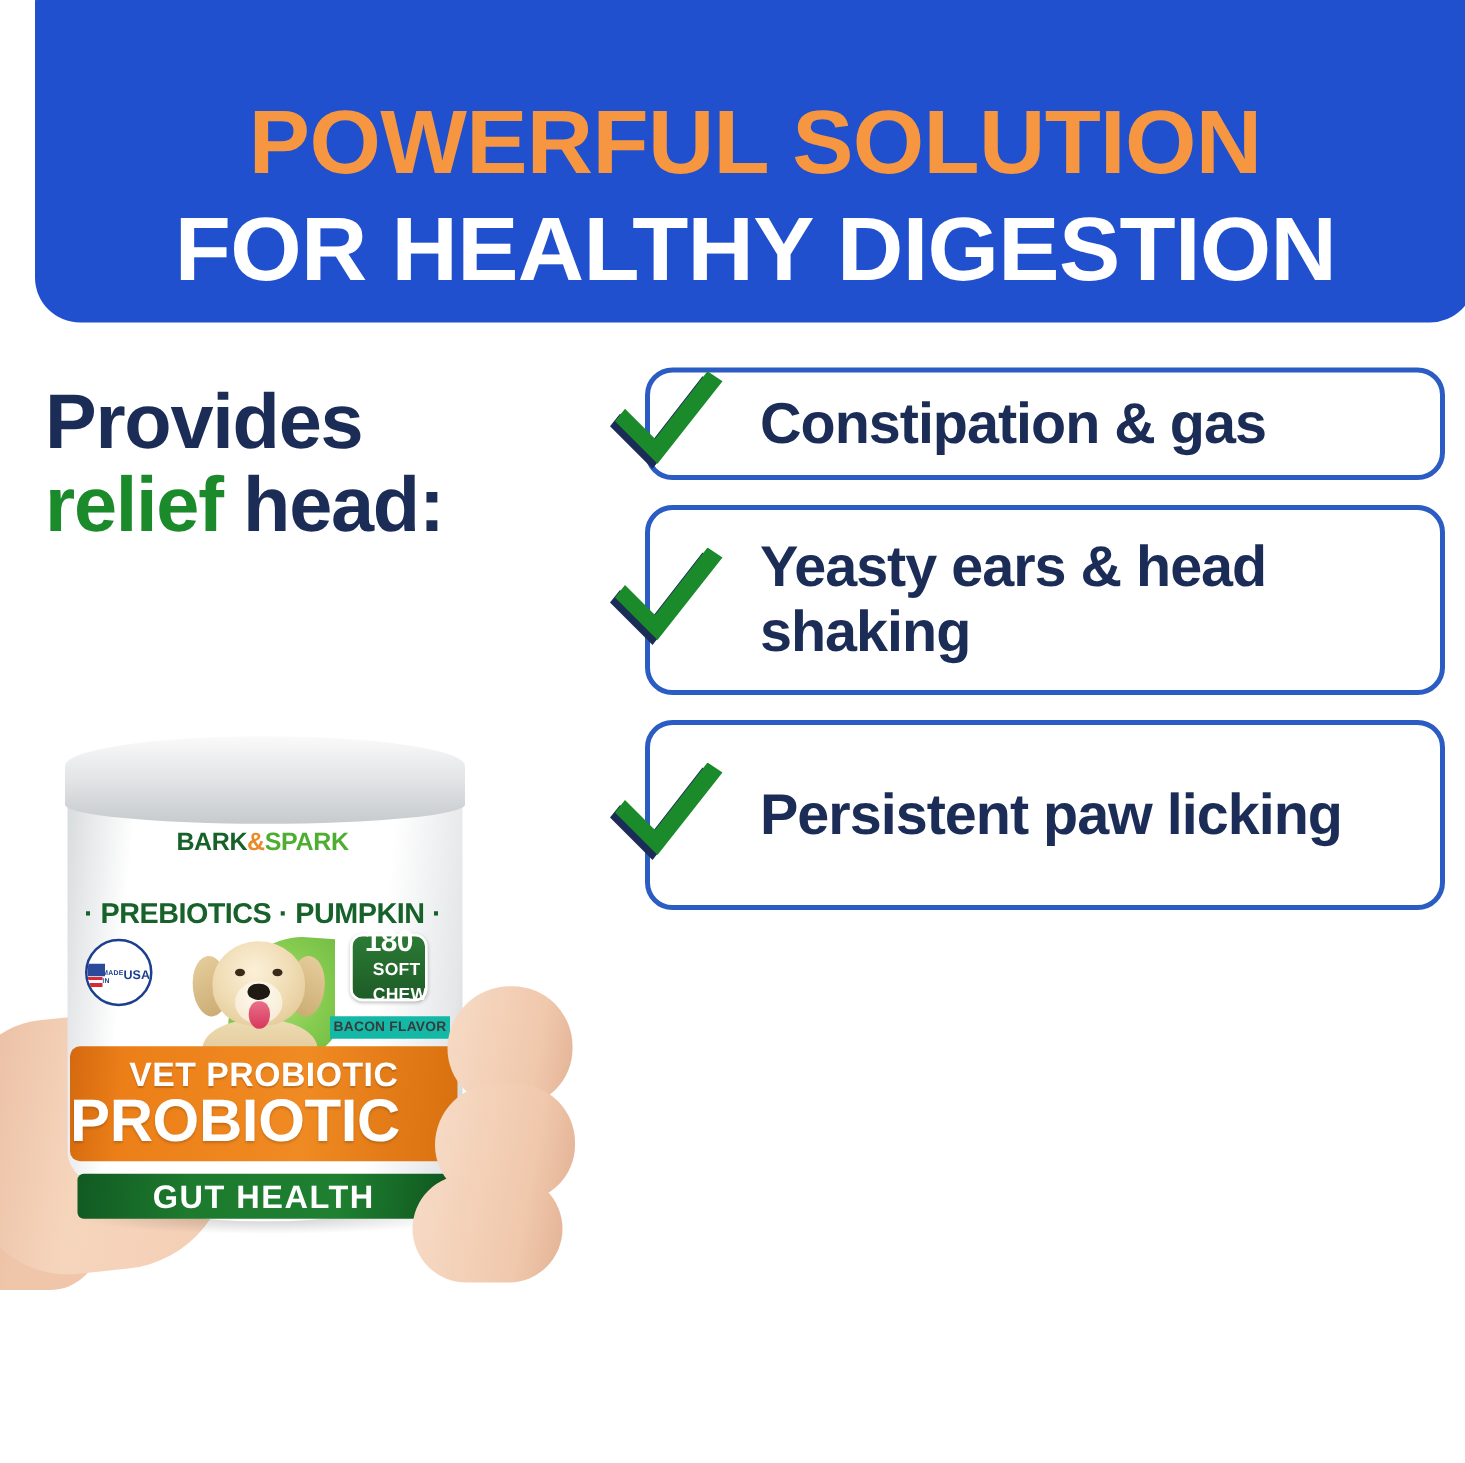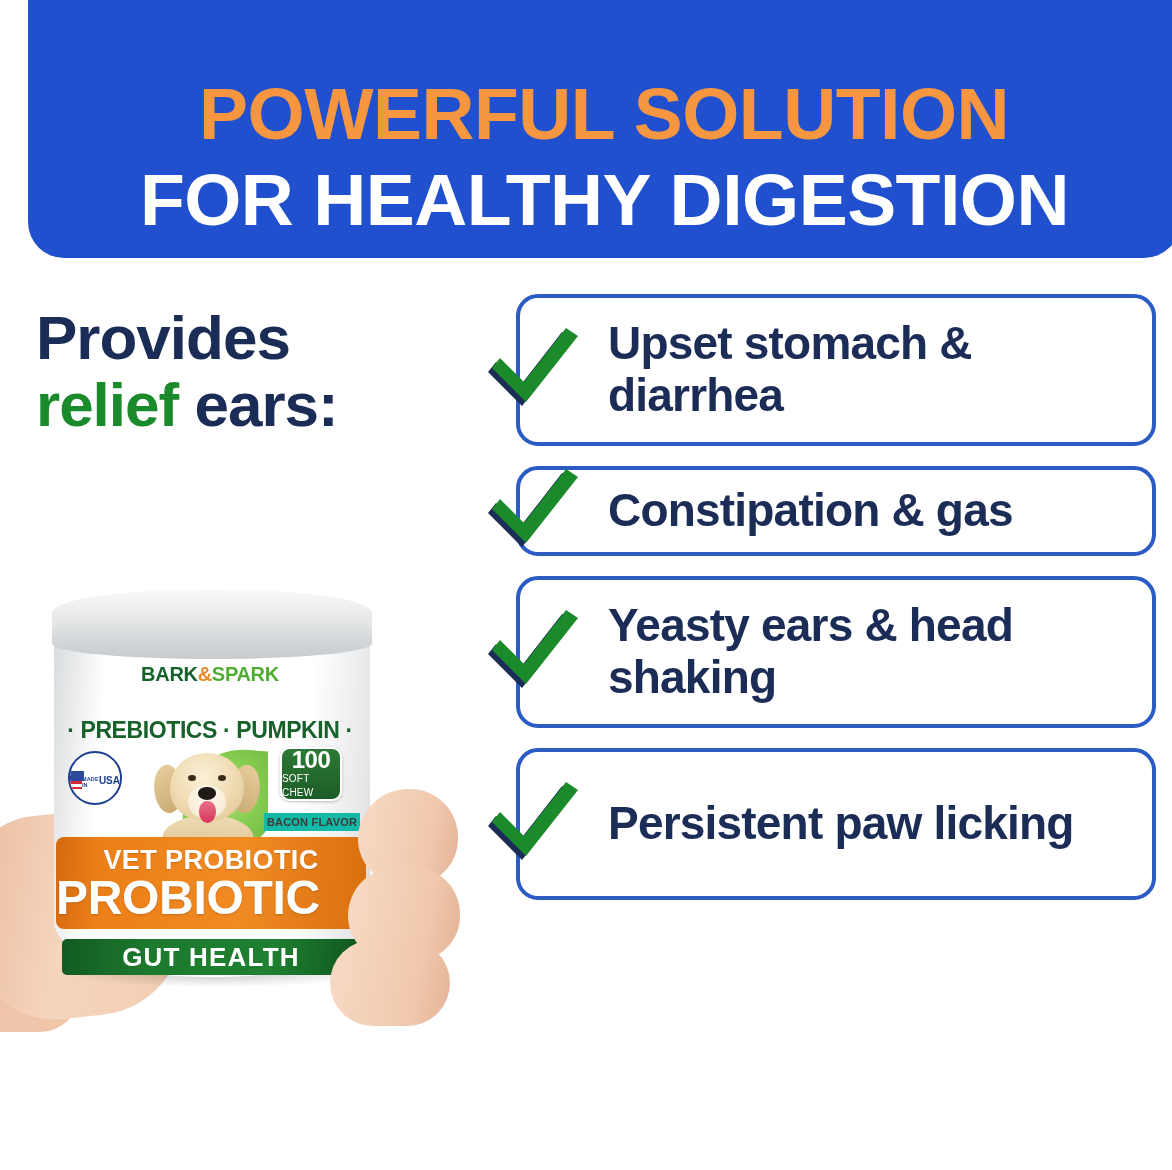--- a/index.html
+++ b/index.html
@@ -324,21 +324,21 @@
     background: linear-gradient(180deg,#2c7a35 0%, #1d5c27 100%);
     border: 2px solid #ffffff;
     border-radius: 10px;
     display: flex;
     flex-direction: column;
     align-items: center;
     justify-content: center;
     box-shadow: 0 1px 3px rgba(0,0,0,0.25);
   }
   #count-number { color:#ffffff; font-size: 24px; font-weight:700; line-height: 1; letter-spacing: -0.5px;}
-  #count-unit { color:#ffffff; font-size: 10px; font-weight:400; line-height: 1.4; letter-spacing: 0.2px;}
+  #count-unit { color:#ffffff; font-size: 14px; font-weight:700; line-height: 1.4; letter-spacing: 0.2px; margin-left: 18px;}
 
   #flavor-tag {
     position: absolute;
     left: 212px; top: 224px;
     width: 96px; height: 18px;
     background: #14b8a6;
     display: flex; align-items: center; justify-content: center;
     color: #3a3a3a;
     font-size: 11px;
     font-weight: 700;
@@ -400,34 +400,25 @@
 
 <div id="page">
 
   <div id="header-banner">
     <div id="headline-top">POWERFUL SOLUTION</div>
     <div id="headline-bottom">FOR HEALTHY DIGESTION</div>
   </div>
 
   <div id="provides-heading">
     <span>Provides</span><br>
-    <span class="kw-green">relief</span><span> ears:</span>
+    <span class="kw-green">relief</span><span> head:</span>
   </div>
 
   <div id="benefit-list">
 
-    <div class="benefit-item">
-      <div class="benefit-box two-line">
-        <span class="benefit-text">Upset stomach &amp; diarrhea</span>
-      </div>
-      <svg class="check-icon" viewBox="0 0 96 84">
-        <path d="M4 44 L12 34 L36 58 L78 4 L90 12 L38 78 Z" fill="#1b2c56"></path>
-        <path d="M8 40 L16 30 L40 54 L82 0 L94 8 L42 74 Z" fill="#1b8a2b"></path>
-      </svg>
-    </div>
 
     <div class="benefit-item">
       <div class="benefit-box">
         <span class="benefit-text">Constipation &amp; gas</span>
       </div>
       <svg class="check-icon" viewBox="0 0 96 84">
         <path d="M4 44 L12 34 L36 58 L78 4 L90 12 L38 78 Z" fill="#1b2c56"></path>
         <path d="M8 40 L16 30 L40 54 L82 0 L94 8 L42 74 Z" fill="#1b8a2b"></path>
       </svg>
     </div>
@@ -485,21 +476,21 @@
         <div class="dog-part" id="dog-chest"></div>
         <div class="dog-part" id="dog-head"></div>
         <div class="dog-part" id="dog-eye-l"></div>
         <div class="dog-part" id="dog-eye-r"></div>
         <div class="dog-part" id="dog-muzzle"></div>
         <div class="dog-part" id="dog-tongue"></div>
         <div class="dog-part" id="dog-nose"></div>
       </div>
 
       <div id="count-badge">
-        <div id="count-number">100</div>
+        <div id="count-number">180</div>
         <div id="count-unit">SOFT CHEW</div>
       </div>
 
       <div id="flavor-tag">BACON FLAVOR</div>
 
       <div id="orange-band">
         <div id="vet-strength">VET PROBIOTIC</div>
         <div id="probiotic">PROBIOTIC</div>
       </div>
 

